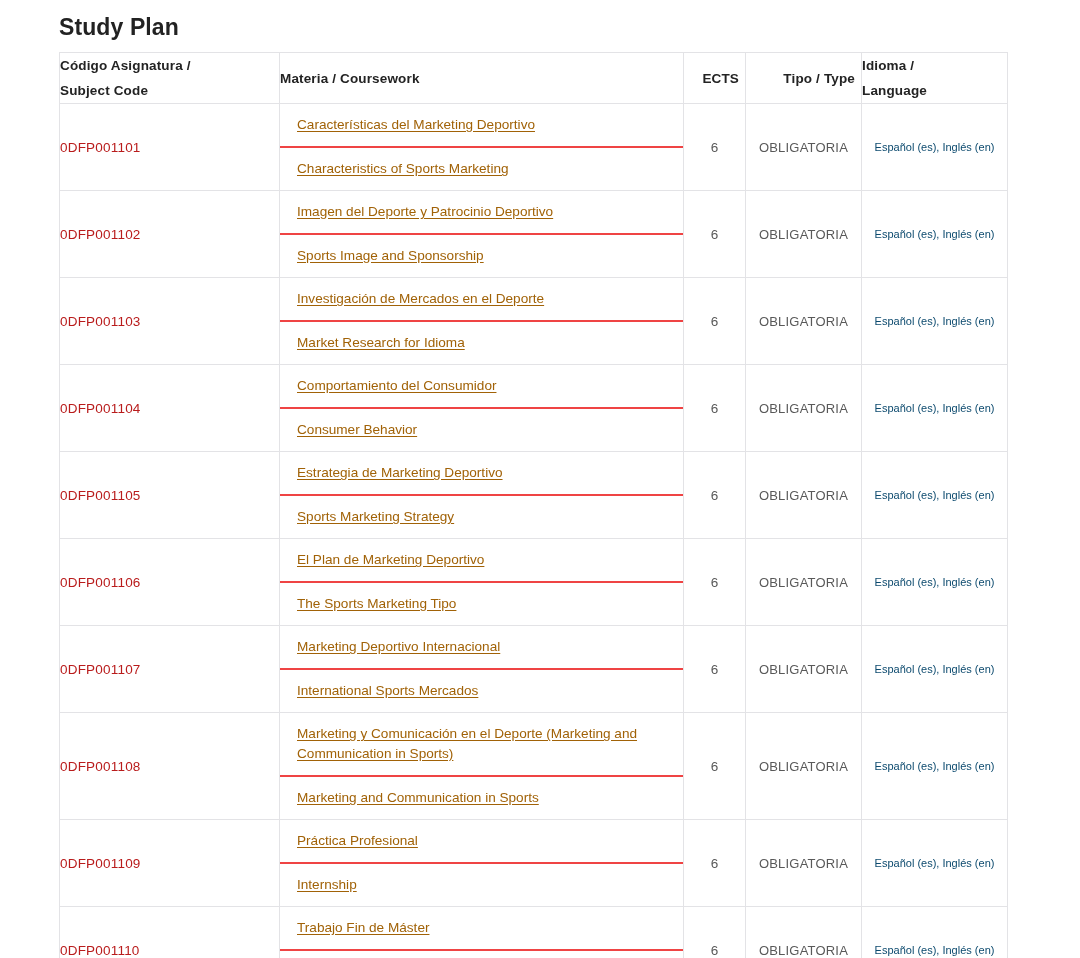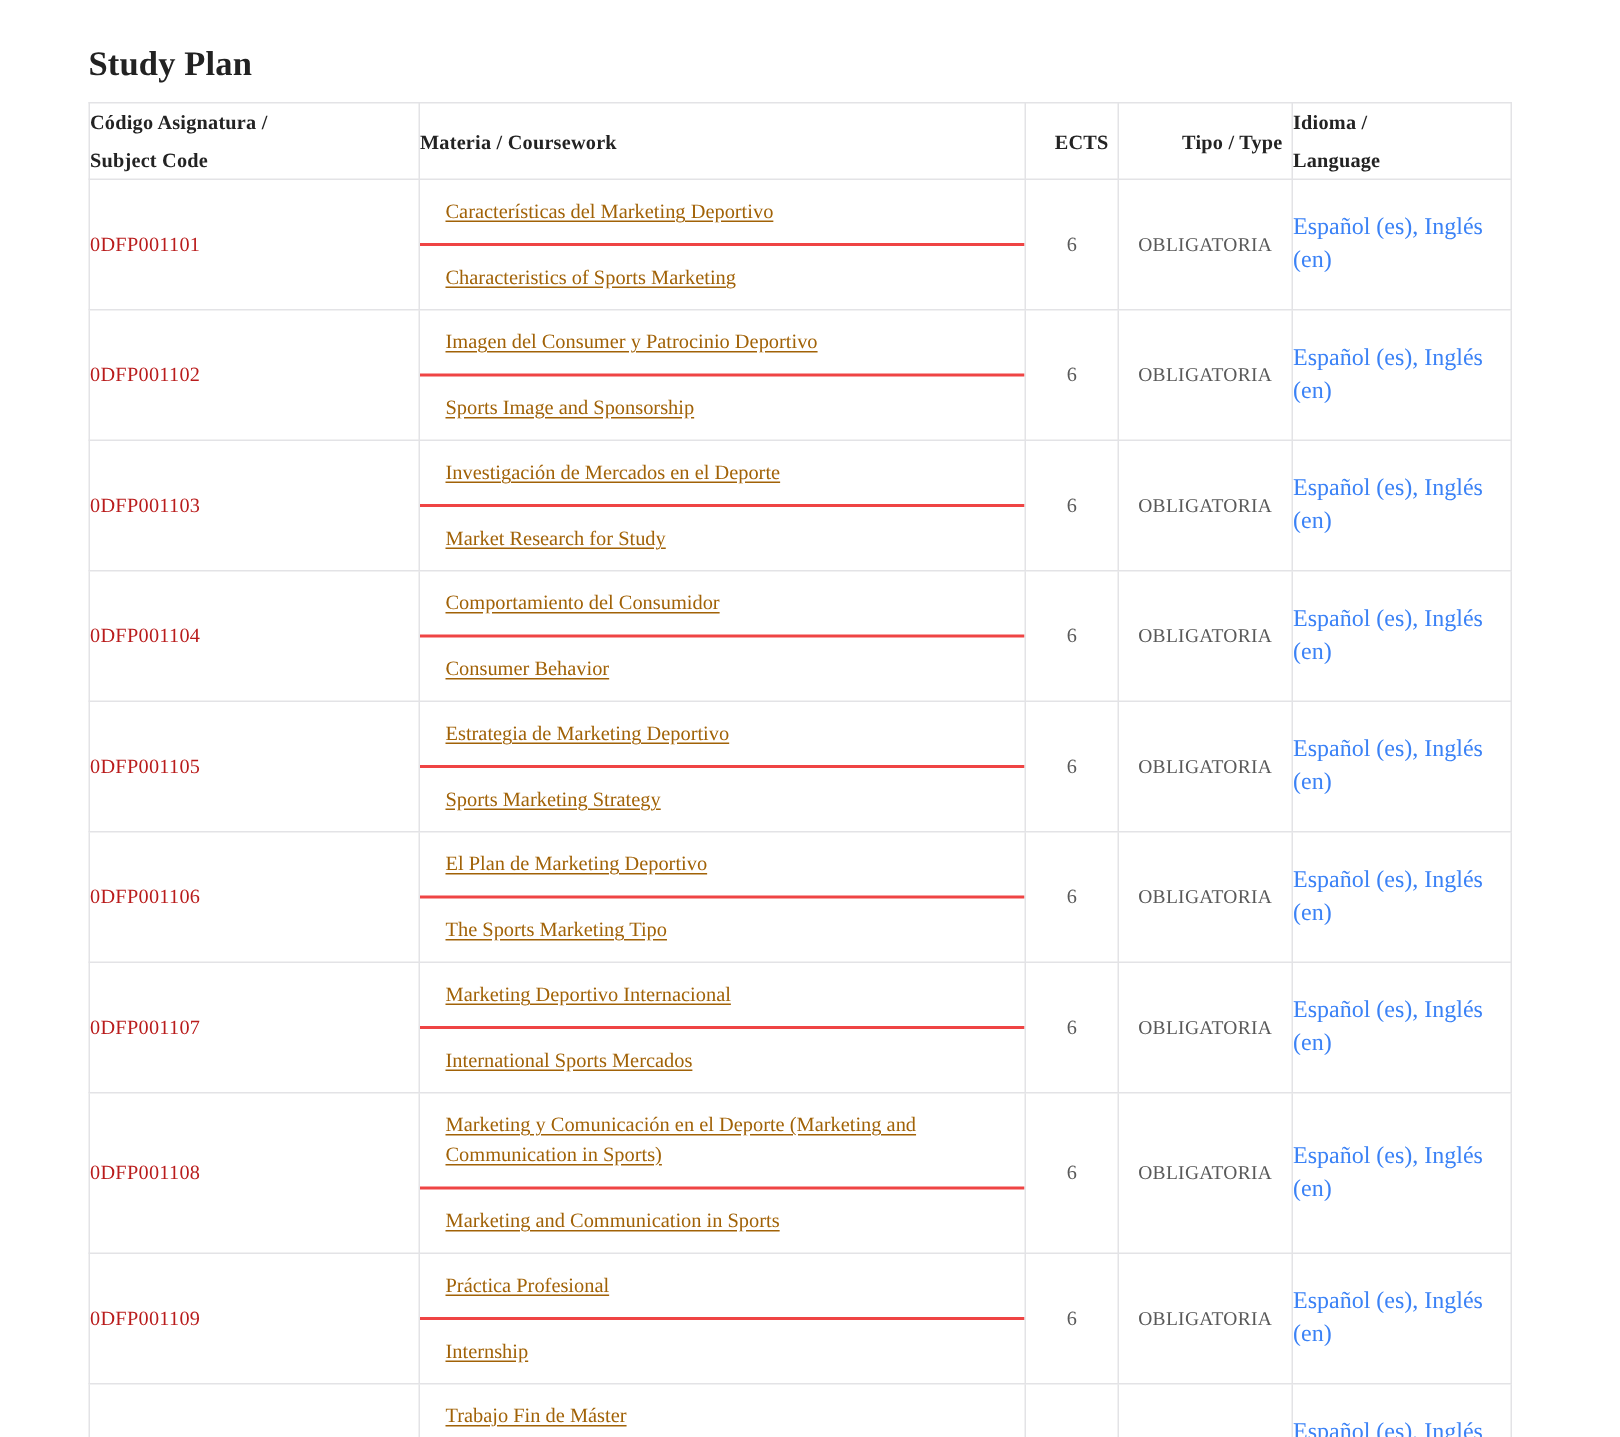--- a/index.html
+++ b/index.html
@@ -12,22 +12,21 @@
     background: #ffffff;
     font-family: "Liberation Sans", sans-serif;
     color: #2b2b2b;
     overflow: hidden;
   }
   .page {
     position: relative;
     width: 1080px;
     height: 958px;
     box-sizing: border-box;
-    padding: 16px 0 0 0;
-    font-family: Liberation Serif, serif;
+    padding: 0 0 0 0;
   }
   .page-title {
     margin: 0;
     padding: 12px 0 10px 59px;
     font-size: 23px;
     line-height: 30px;
     font-weight: 700;
     letter-spacing: 0.1px;
     color: #222222;
   }
@@ -80,24 +79,25 @@
     color: #595959;
     text-align: center;
   }
   td.type-cell {
     font-size: 13px;
     color: #595959;
     text-align: center;
     letter-spacing: 0.2px;
   }
   td.lang-cell {
-    font-size: 16px;
-    color: #3b82f6;
+    font-size: 11px;
+    color: #0c4a6e;
     padding: 10px 14px;
     line-height: 22px;
+    text-align: center;
   }
   td.course-cell {
     padding: 0;
   }
   .course-line {
     display: block;
     padding: 11px 16px 11px 17px;
     min-height: 16px;
   }
   .course-line + .course-line {
@@ -150,32 +150,32 @@
               <div class="course-line"><a class="course-link">Características del Marketing Deportivo</a></div>
               <div class="course-line"><a class="course-link">Characteristics of Sports Marketing</a></div>
             </td>
             <td class="ects-cell">6</td>
             <td class="type-cell">OBLIGATORIA</td>
             <td class="lang-cell">Español (es), Inglés (en)</td>
           </tr>
           <tr>
             <td class="code-cell">0DFP001102</td>
             <td class="course-cell">
-              <div class="course-line"><a class="course-link">Imagen del Consumer y Patrocinio Deportivo</a></div>
+              <div class="course-line"><a class="course-link">Imagen del Deporte y Patrocinio Deportivo</a></div>
               <div class="course-line"><a class="course-link">Sports Image and Sponsorship</a></div>
             </td>
             <td class="ects-cell">6</td>
             <td class="type-cell">OBLIGATORIA</td>
             <td class="lang-cell">Español (es), Inglés (en)</td>
           </tr>
           <tr>
             <td class="code-cell">0DFP001103</td>
             <td class="course-cell">
               <div class="course-line"><a class="course-link">Investigación de Mercados en el Deporte</a></div>
-              <div class="course-line"><a class="course-link">Market Research for Study</a></div>
+              <div class="course-line"><a class="course-link">Market Research for Idioma</a></div>
             </td>
             <td class="ects-cell">6</td>
             <td class="type-cell">OBLIGATORIA</td>
             <td class="lang-cell">Español (es), Inglés (en)</td>
           </tr>
           <tr>
             <td class="code-cell">0DFP001104</td>
             <td class="course-cell">
               <div class="course-line"><a class="course-link">Comportamiento del Consumidor</a></div>
               <div class="course-line"><a class="course-link">Consumer Behavior</a></div>

